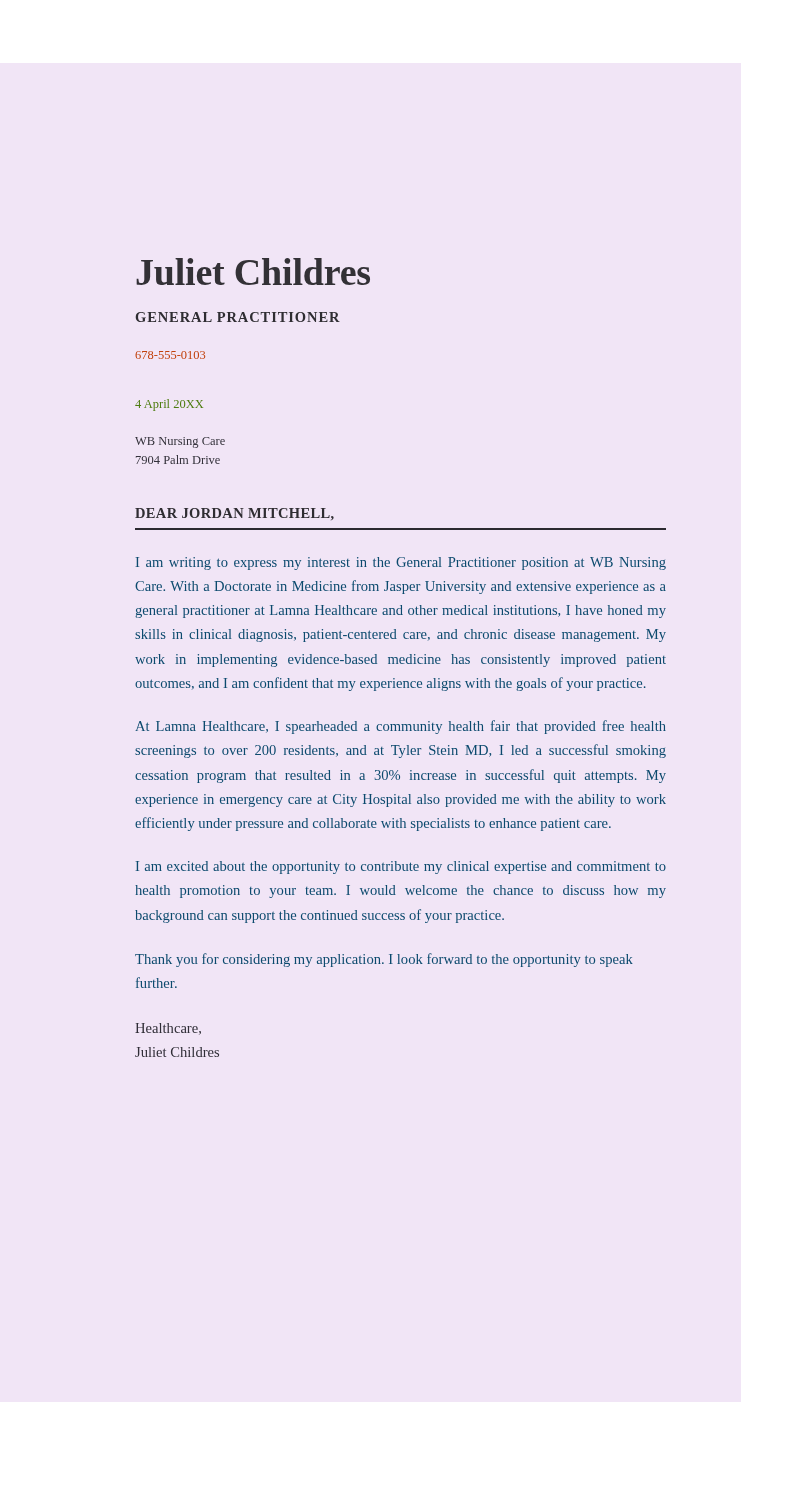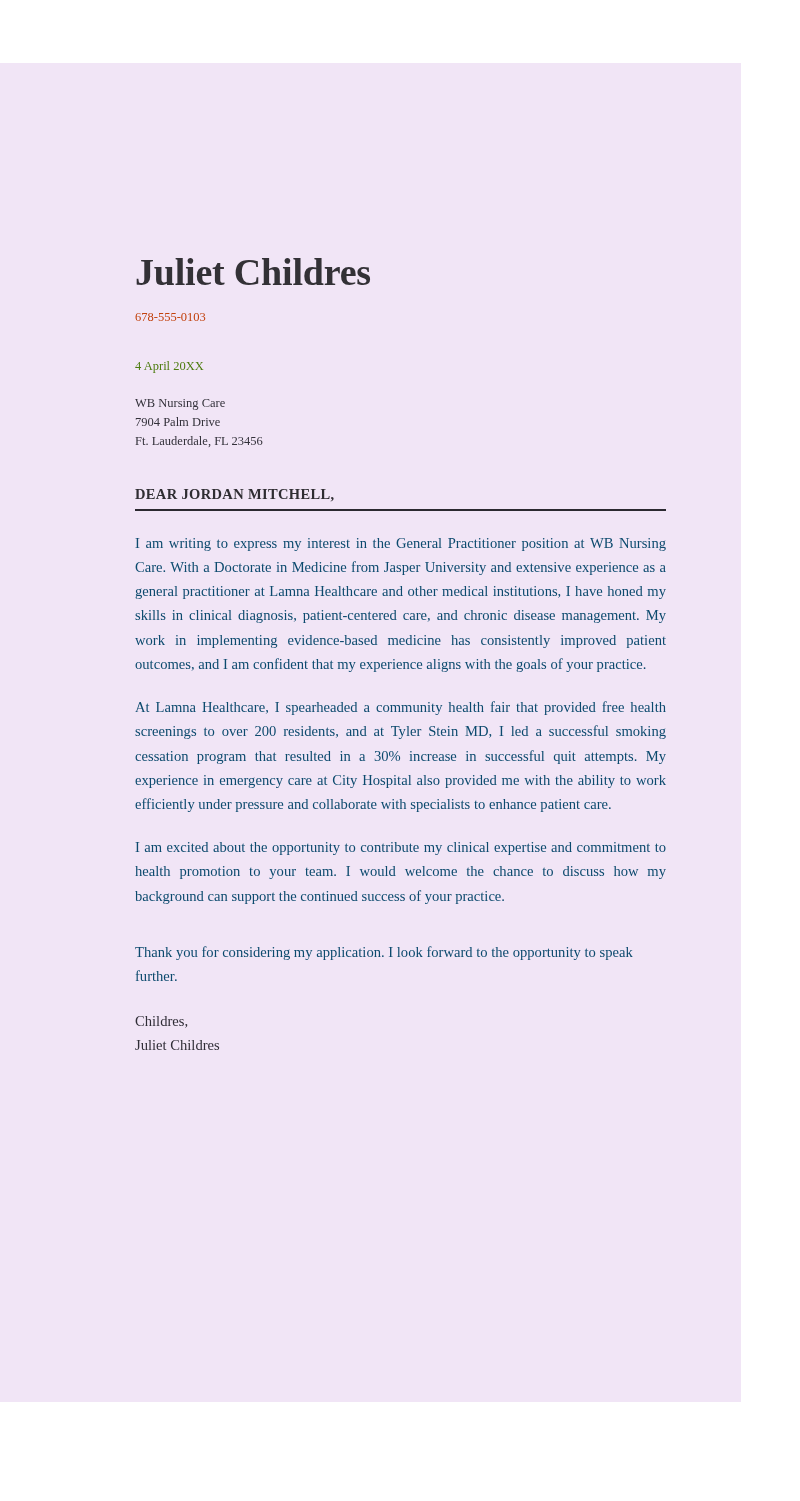--- a/index.html
+++ b/index.html
@@ -94,57 +94,57 @@
     font-size: 14.6px;
     color: #0c4a6e;
     line-height: 1.66;
     text-align: justify;
     margin: 0 0 19px 0;
   }
   .para.left {
     text-align: left;
   }
   .para.spaced-before {
-    margin-top: 32px;
+    margin-top: 20px;
   }
 
   .signoff {
     font-size: 14.6px;
     color: #2f2d36;
     line-height: 1.62;
     margin: 22px 0 0 0;
   }
   .signoff div { white-space: pre; }
 </style>
 </head>
 <body>
 
 <div id="page">
   <div id="content">
 
     <h1 class="name">Juliet Childres</h1>
 
+    <div class="job-title">GENERAL PRACTITIONER</div>
 
     <div class="contact-line">678-555-0103</div>
 
     <div class="date">4 April 20XX</div>
 
     <div class="recipient">
       <div>WB Nursing Care</div>
       <div>7904 Palm Drive</div>
-      <div>Ft. Lauderdale, FL 23456</div>
     </div>
 
     <div class="salutation">DEAR JORDAN MITCHELL,</div>
     <hr class="rule">
 
     <p class="para">I am writing to express my interest in the General Practitioner position at WB Nursing Care. With a Doctorate in Medicine from Jasper University and extensive experience as a general practitioner at Lamna Healthcare and other medical institutions, I have honed my skills in clinical diagnosis, patient-centered care, and chronic disease management. My work in implementing evidence-based medicine has consistently improved patient outcomes, and I am confident that my experience aligns with the goals of your practice.</p>
     <p class="para">At Lamna Healthcare, I spearheaded a community health fair that provided free health screenings to over 200 residents, and at Tyler Stein MD, I led a successful smoking cessation program that resulted in a 30% increase in successful quit attempts. My experience in emergency care at City Hospital also provided me with the ability to work efficiently under pressure and collaborate with specialists to enhance patient care.</p>
     <p class="para">I am excited about the opportunity to contribute my clinical expertise and commitment to health promotion to your team. I would welcome the chance to discuss how my background can support the continued success of your practice.</p>
     <p class="para left spaced-before">Thank you for considering my application. I look forward to the opportunity to speak further.</p>
 
     <div class="signoff">
-      <div>Childres,</div>
+      <div>Healthcare,</div>
       <div>Juliet Childres</div>
     </div>
 
   </div>
 </div>
 
 </body></html>

